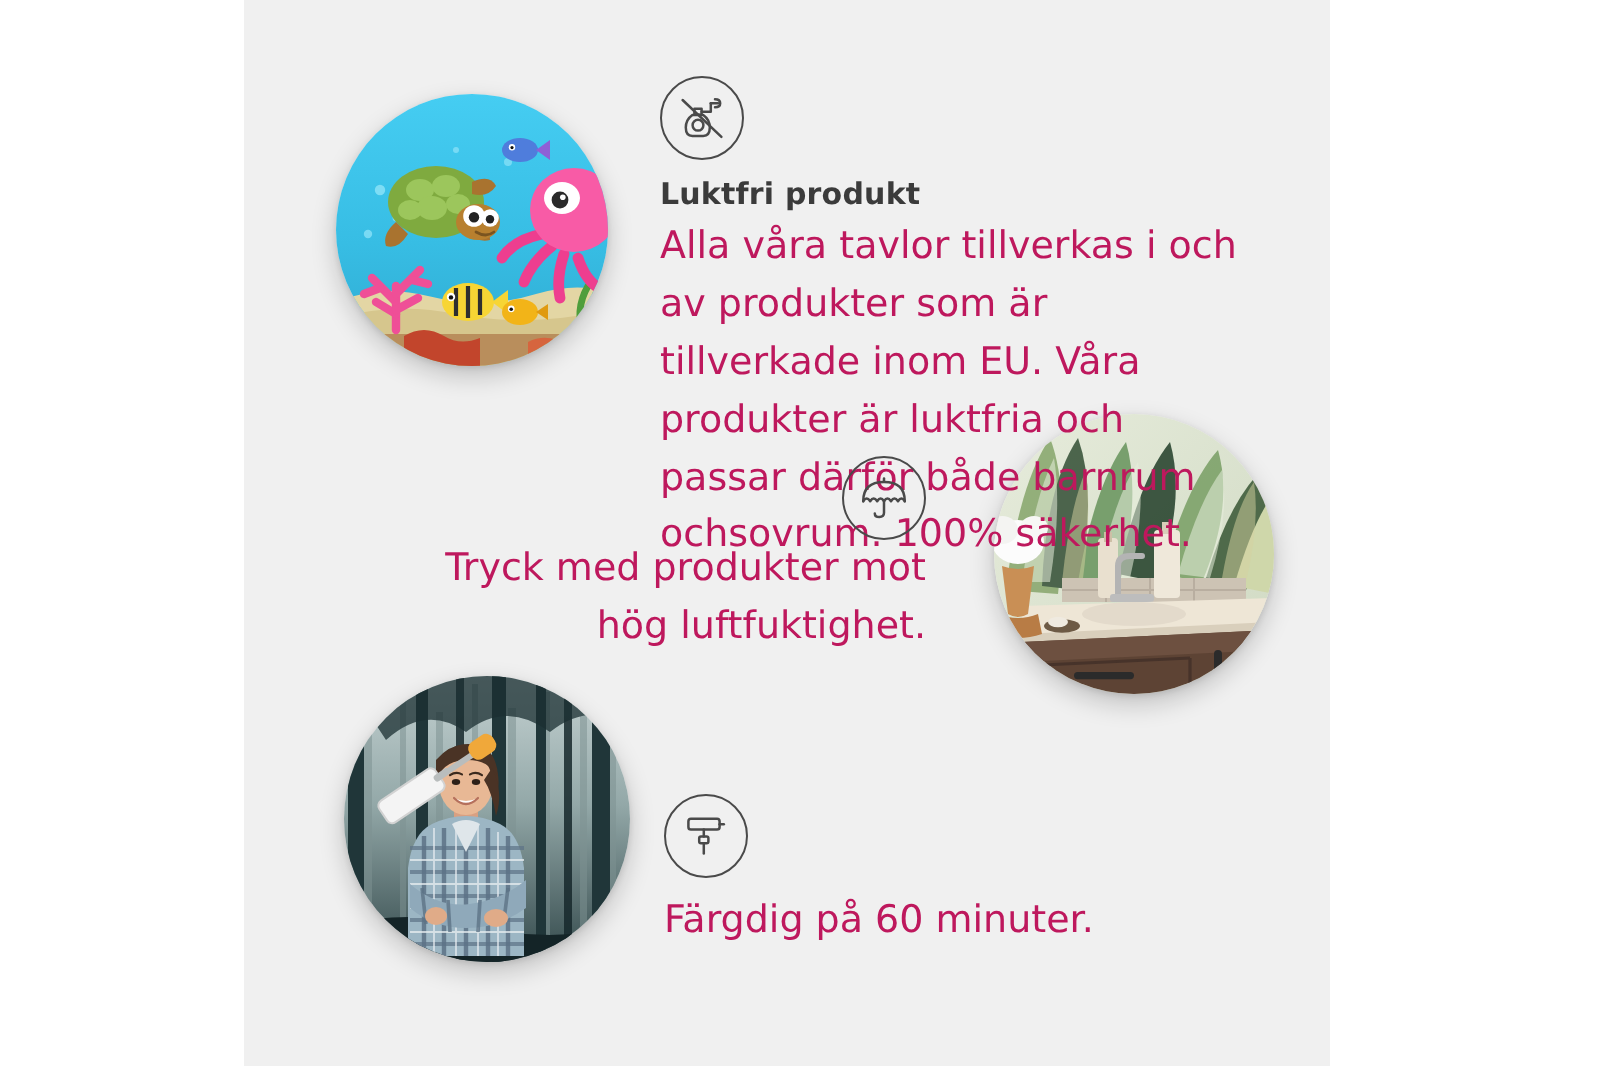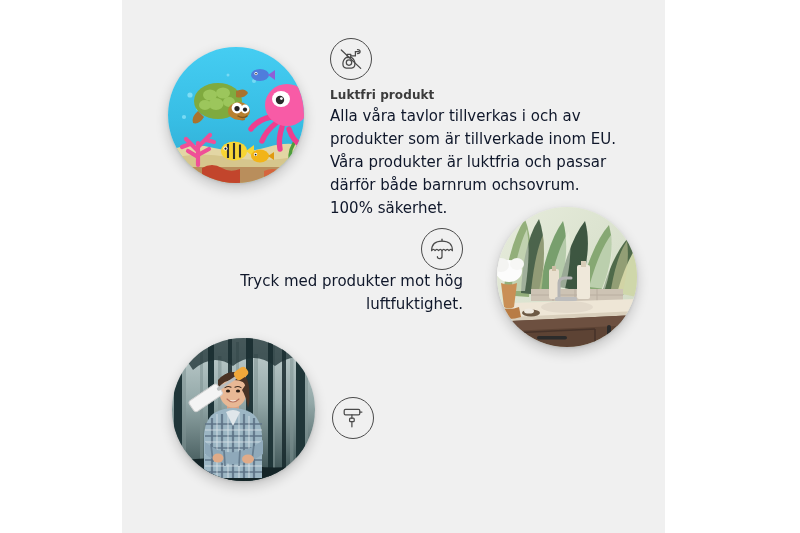--- a/index.html
+++ b/index.html
@@ -40,30 +40,30 @@
     border: 1.4px solid #4a4a4a;
     border-radius: 50%;
     box-sizing: border-box;
     display: flex;
     align-items: center;
     justify-content: center;
   }
   .feature-icon svg { display: block; }
 
   .feature-title {
-    font-size: 12px;
+    font-size: 15px;
     font-weight: 600;
     color: #3b3b3b;
     letter-spacing: .1px;
     line-height: 1.2;
     white-space: nowrap;
   }
   .feature-body {
-    font-size: 15px;
-    color: #0f172a;
+    font-size: 19px;
+    color: #be185d;
     line-height: 1.52;
   }
 
   
   #feature-odour {
     left: 330px;
     top: 38px;
     width: 300px;
   }
   #feature-odour .feature-title { margin: 8px 0 3px 0; }
@@ -429,15 +429,16 @@
       <svg width="26" height="26" viewBox="0 0 26 26" aria-hidden="true">
         <g fill="none" stroke="#4a4a4a" stroke-width="1.25" stroke-linecap="round" stroke-linejoin="round">
           <rect x="4.2" y="4.4" width="15.6" height="5.4" rx="1.3"></rect>
           <path d="M19.8 7.1 L21.9 7.1"></path>
           <path d="M11.9 9.8 L11.9 13.2"></path>
           <rect x="9.6" y="13.2" width="4.6" height="3.4" rx="0.9"></rect>
           <path d="M11.9 16.6 L11.9 21.8"></path>
         </g>
       </svg>
     </div>
+    <div class="feature-body">Färgdig på 60 minuter.</div>
   </div>
 
 </div>
 
 </body></html>

